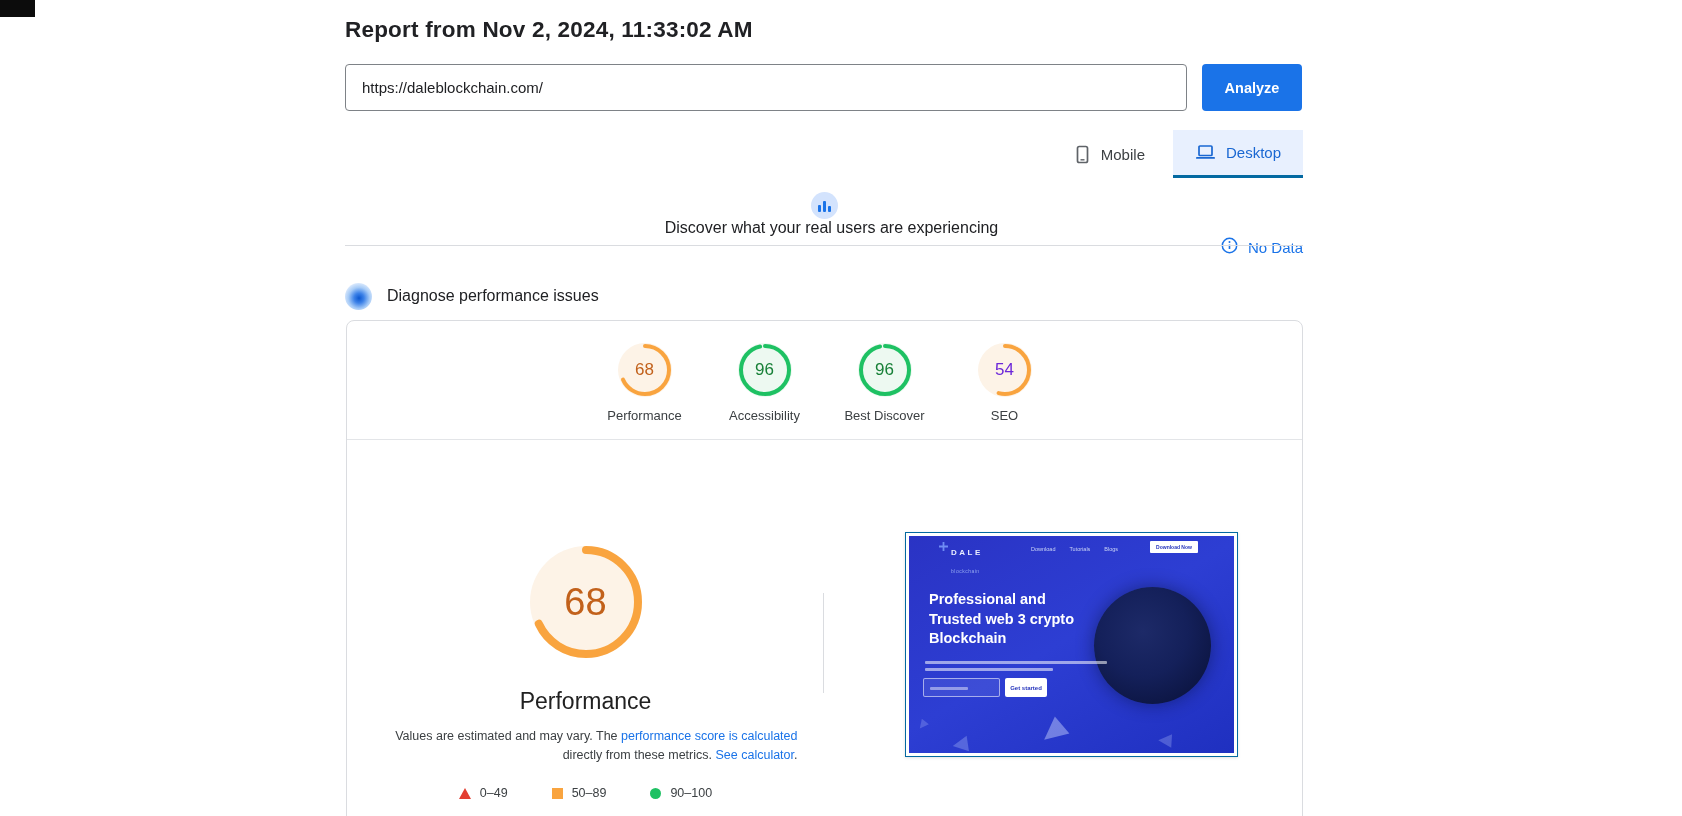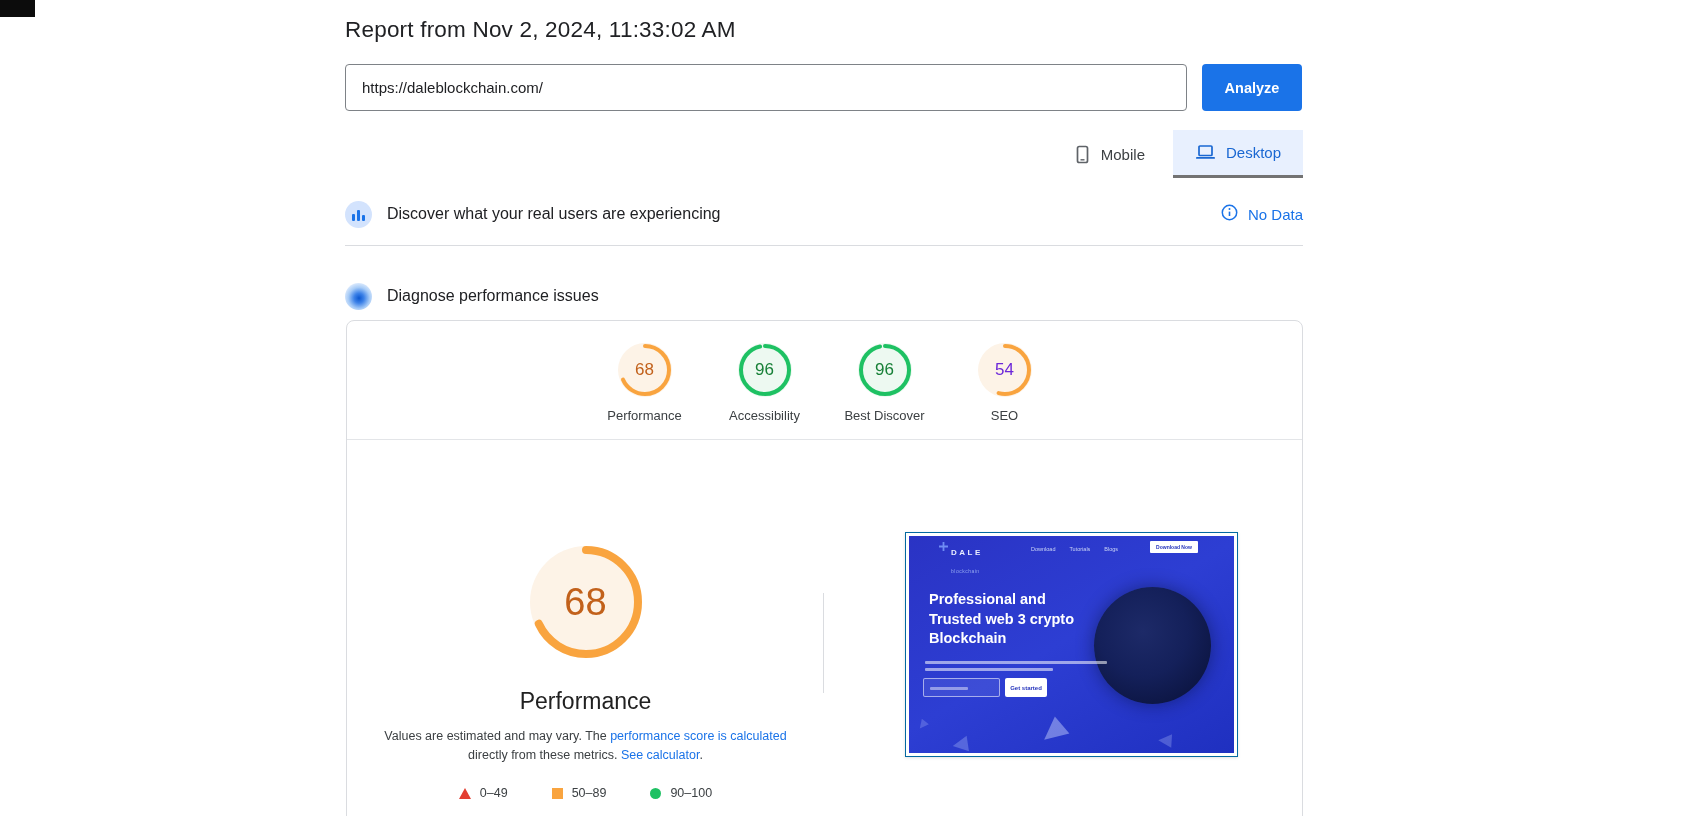--- a/index.html
+++ b/index.html
@@ -5,35 +5,35 @@
   * { box-sizing: border-box; margin: 0; padding: 0; }
   html,body { width:1682px; height:816px; }
   body {
     position: relative; overflow: hidden; background: #fff;
     font-family: "Liberation Sans", sans-serif; color:#202124;
   }
   .abs { position:absolute; }
 
   .black-corner { left:0; top:0; width:35px; height:17px; background:#0c0c0c; }
 
-  .report-title { left:345px; top:17px; font-size:22.5px; font-weight:400; color:#202124; letter-spacing:.2px; }
+  .report-title { left:345px; top:17px; font-size:22.5px; font-weight:700; color:#202124; letter-spacing:.2px; }
 
   .url-input { left:345px; top:64px; width:842px; height:47px; border:1px solid #7e8287; border-radius:4px;
     font-size:15px; color:#202124; padding:0 16px; outline:none; font-family:"Liberation Sans",sans-serif; }
   .analyze-btn { left:1202px; top:64px; width:100px; height:47px; border:none; border-radius:4px;
     color:#fff; font-size:14.5px; font-weight:700; cursor:pointer; font-family:"Liberation Sans",sans-serif; }
 
   .tabs { left:345px; top:130px; width:958px; height:48px; display:flex; justify-content:flex-end; align-items:stretch; gap:6px; }
   .tab { display:flex; align-items:center; gap:10px; padding:0 22px; font-size:15px; cursor:pointer; }
   .tab-mobile { color:#3c4043; }
-  .tab-desktop { background:#e8f0fe; color:#1967d2; border-bottom:3px solid #737373; font-weight:500; }
+  .tab-desktop { background:#e8f0fe; color:#1967d2; border-bottom:3px solid #0369a1; font-weight:500; }
   .tab svg { display:block; }
 
   .section-row { left:345px; width:958px; height:44px; display:flex; align-items:center; }
-  .row-discover { top:192px; }
+  .row-discover { top:192px;flex-direction:column; }
   .row-diagnose { top:274px; }
   .section-icon { width:27px; height:27px; border-radius:50%; flex:0 0 auto; }
   .icon-fielddata { background:#d3e3fd; display:flex; align-items:flex-end; justify-content:center; gap:2px; padding-bottom:7px; }
   .icon-fielddata i { display:block; width:3px; background:#1a73e8; border-radius:1px; }
   .icon-labdata { background:radial-gradient(circle at 52% 56%, #0b57d0 0%, #3d82e8 24%, #a8ccf7 52%, #d7e7fc 72%, #e4effc 100%); }
   .section-title { margin-left:15px; font-size:16px; color:#202124; }
   .nodata-group { margin-left:auto; display:flex; align-items:center; gap:10px; }
   .nodata-link { color:#1a73e8; font-size:15px; cursor:pointer; }
 
   .hr1 { left:345px; top:245px; width:958px; height:1px; background:#dadce0; }
@@ -47,21 +47,21 @@
   .g-small .g-num { font-size:17px; }
   .g-big .g-num { font-size:38px; }
   .arc { fill:none; stroke-linecap:round; transform:rotate(-90deg); transform-origin:center; }
   .g-label { margin-top:11px; font-size:13px; color:#3c4043; white-space:nowrap; }
 
   .card-hr { position:absolute; top:118px; left:0; width:100%; height:1px; background:#e3e5e8; }
 
   .left-col { position:absolute; left:0; top:119px; width:477px; display:flex; flex-direction:column; align-items:center; }
   .big-gauge-wrap { margin-top:104px; }
   .perf-title { margin-top:28px; font-size:23px; font-weight:400; color:#212121; }
-  .disclaimer { margin-top:12px; width:424px; text-align:center; font-size:12.5px; line-height:19px; color:#3c4043; }
+  .disclaimer { margin-top:12px; width:424px; text-align:right; font-size:12.5px; line-height:19px; color:#3c4043; }
   .dlink { color:#1a73e8; cursor:pointer; }
   .legend { margin-top:21px; display:flex; align-items:center; gap:44px; font-size:12.5px; color:#3c4043; }
   .legend-item { display:flex; align-items:center; gap:9px; }
   .marker { display:inline-block; }
   .marker.triangle { width:0; height:0; border-left:6px solid transparent; border-right:6px solid transparent; border-bottom:11px solid; }
   .marker.square { width:11px; height:11px; }
   .marker.circle { width:11px; height:11px; border-radius:50%; }
 
   .v-divider { left:823px; top:593px; width:1px; height:100px; background:#dadce0; }
 

